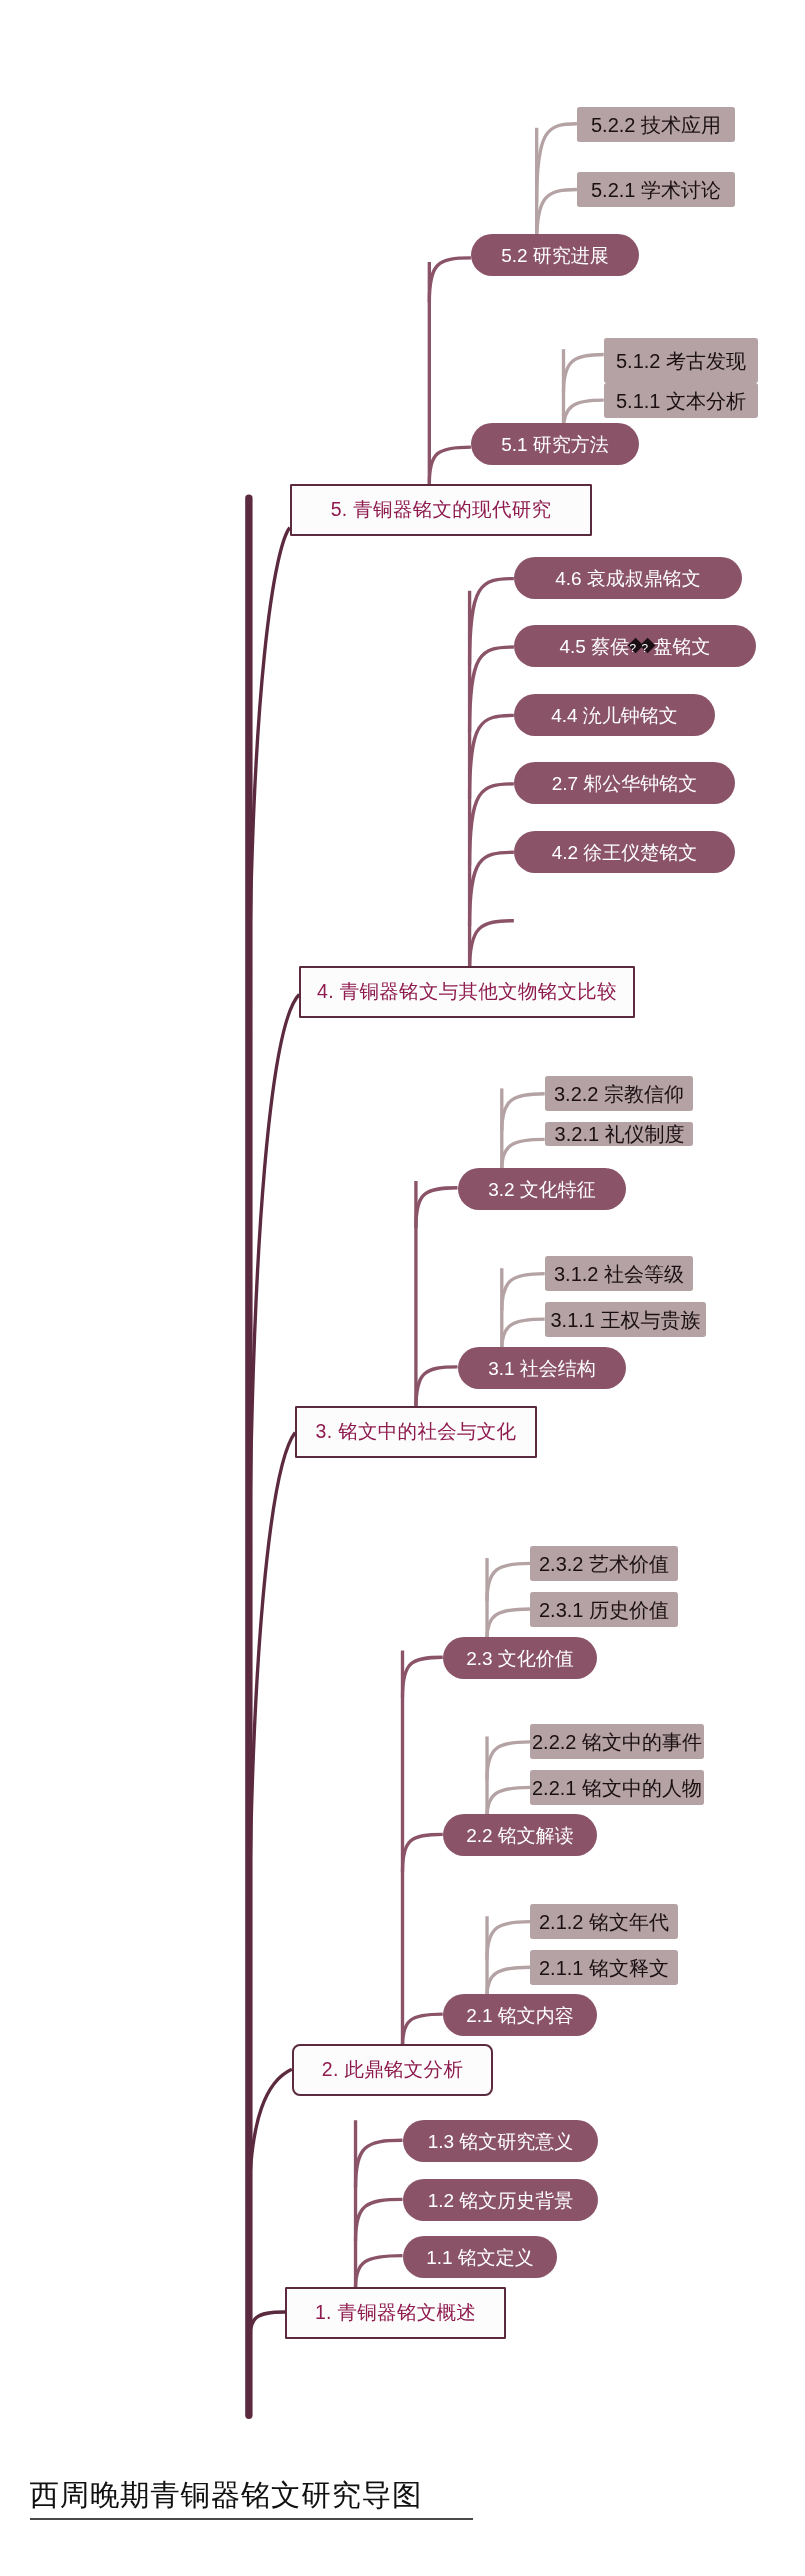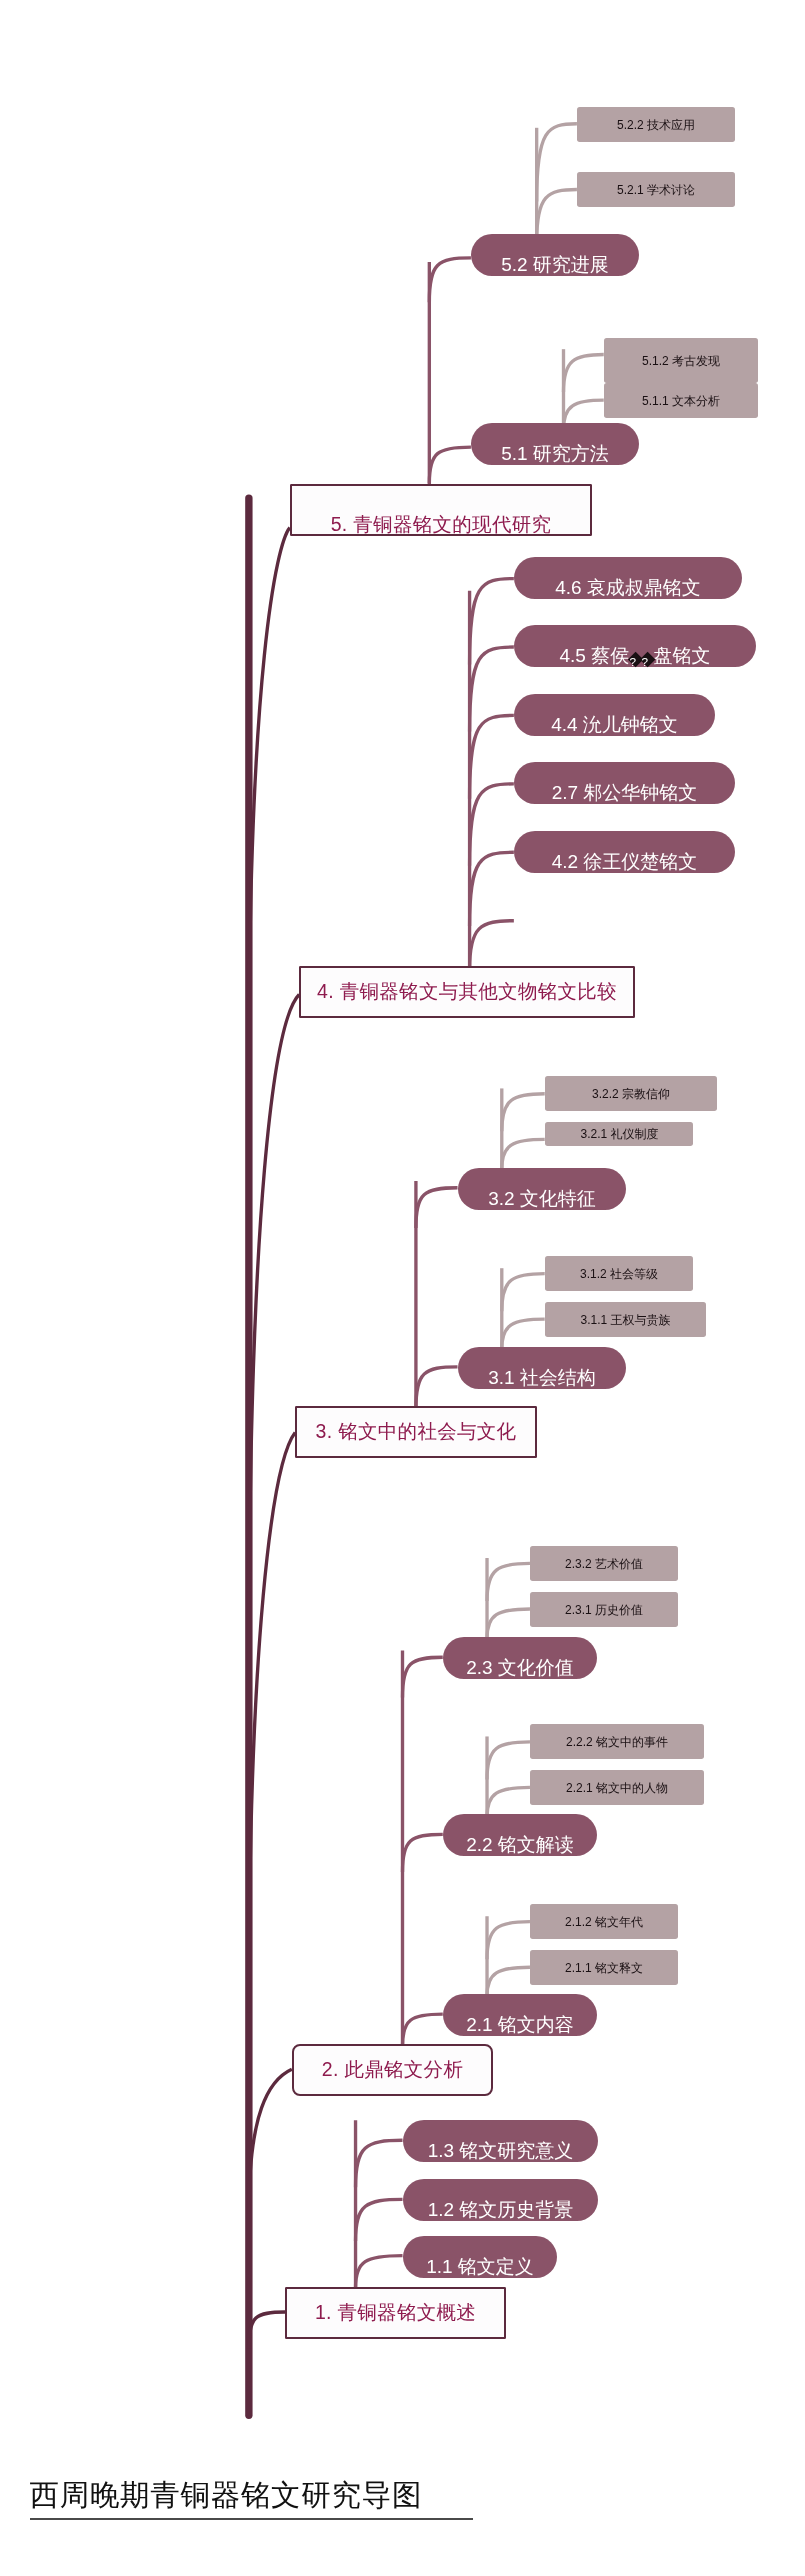--- a/index.html
+++ b/index.html
@@ -47,29 +47,28 @@
     padding: 0 14.8px;
   }
   
   .lvl2 {
     background: #8a5368;
     border: none;
     color: #ffffff;
     border-radius: 670px;
     font-size: 19px;
     padding: 2px 20px;
-    align-items: flex-end;
   }
   
   .lvl3 {
     background: #b4a2a4;
     border: none;
     color: #1a1013;
     border-radius: 2.7px;
-    font-size: 12px;
+    font-size: 20px;
     padding: 0 14.8px;
   }
   .tofu {
     display: inline-block;
     width: 0.95em;
     height: 0.95em;
     background: #1a1013;
     color: #ffffff;
     font-size: 0.62em;
     line-height: 1.55em;
@@ -181,21 +180,21 @@
   <div class="node lvl3" style="left:604px; top:338px; width:154px; height:45px;">
     <span>5.1.2 考古发现</span>
   </div>
   <div class="node lvl3" style="left:604px; top:383px; width:154px; height:35px;">
     <span>5.1.1 文本分析</span>
   </div>
   <div class="node lvl2" style="left:471px; top:423px; width:168px; height:42px;">
     <span>5.1 研究方法</span>
   </div>
 
-  <div class="node lvl1" style="left:290px; top:484px; width:302px; height:52px;align-items:flex-end;">
+  <div class="node lvl1" style="left:290px; top:484px; width:302px; height:52px;">
     <span>5. 青铜器铭文的现代研究</span>
   </div>
 
   <div class="node lvl2" style="left:514px; top:557px; width:228px; height:42px;">
     <span>4.6 哀成叔鼎铭文</span>
   </div>
   <div class="node lvl2" style="left:514px; top:625px; width:242px; height:42px;">
     <span>4.5 蔡侯</span>
       <span class="tofu"><span>?</span></span>
       <span class="tofu"><span>?</span></span>
@@ -208,21 +207,21 @@
     <span>2.7 邾公华钟铭文</span>
   </div>
   <div class="node lvl2" style="left:514px; top:831px; width:221px; height:42px;">
     <span>4.2 徐王仪楚铭文</span>
   </div>
 
   <div class="node lvl1" style="left:299px; top:966px; width:336px; height:52px;">
     <span>4. 青铜器铭文与其他文物铭文比较</span>
   </div>
 
-  <div class="node lvl3" style="left:545px; top:1076px; width:172px; height:35px;">
+  <div class="node lvl3" style="left:545px; top:1076px; width:148px; height:35px;">
     <span>3.2.2 宗教信仰</span>
   </div>
   <div class="node lvl3" style="left:545px; top:1122px; width:148px; height:24px;padding-left:16px;">
     <span>3.2.1 礼仪制度</span>
   </div>
   <div class="node lvl2" style="left:458px; top:1168px; width:168px; height:42px;">
     <span>3.2 文化特征</span>
   </div>
 
   <div class="node lvl3" style="left:545px; top:1256px; width:148px; height:35px;">

